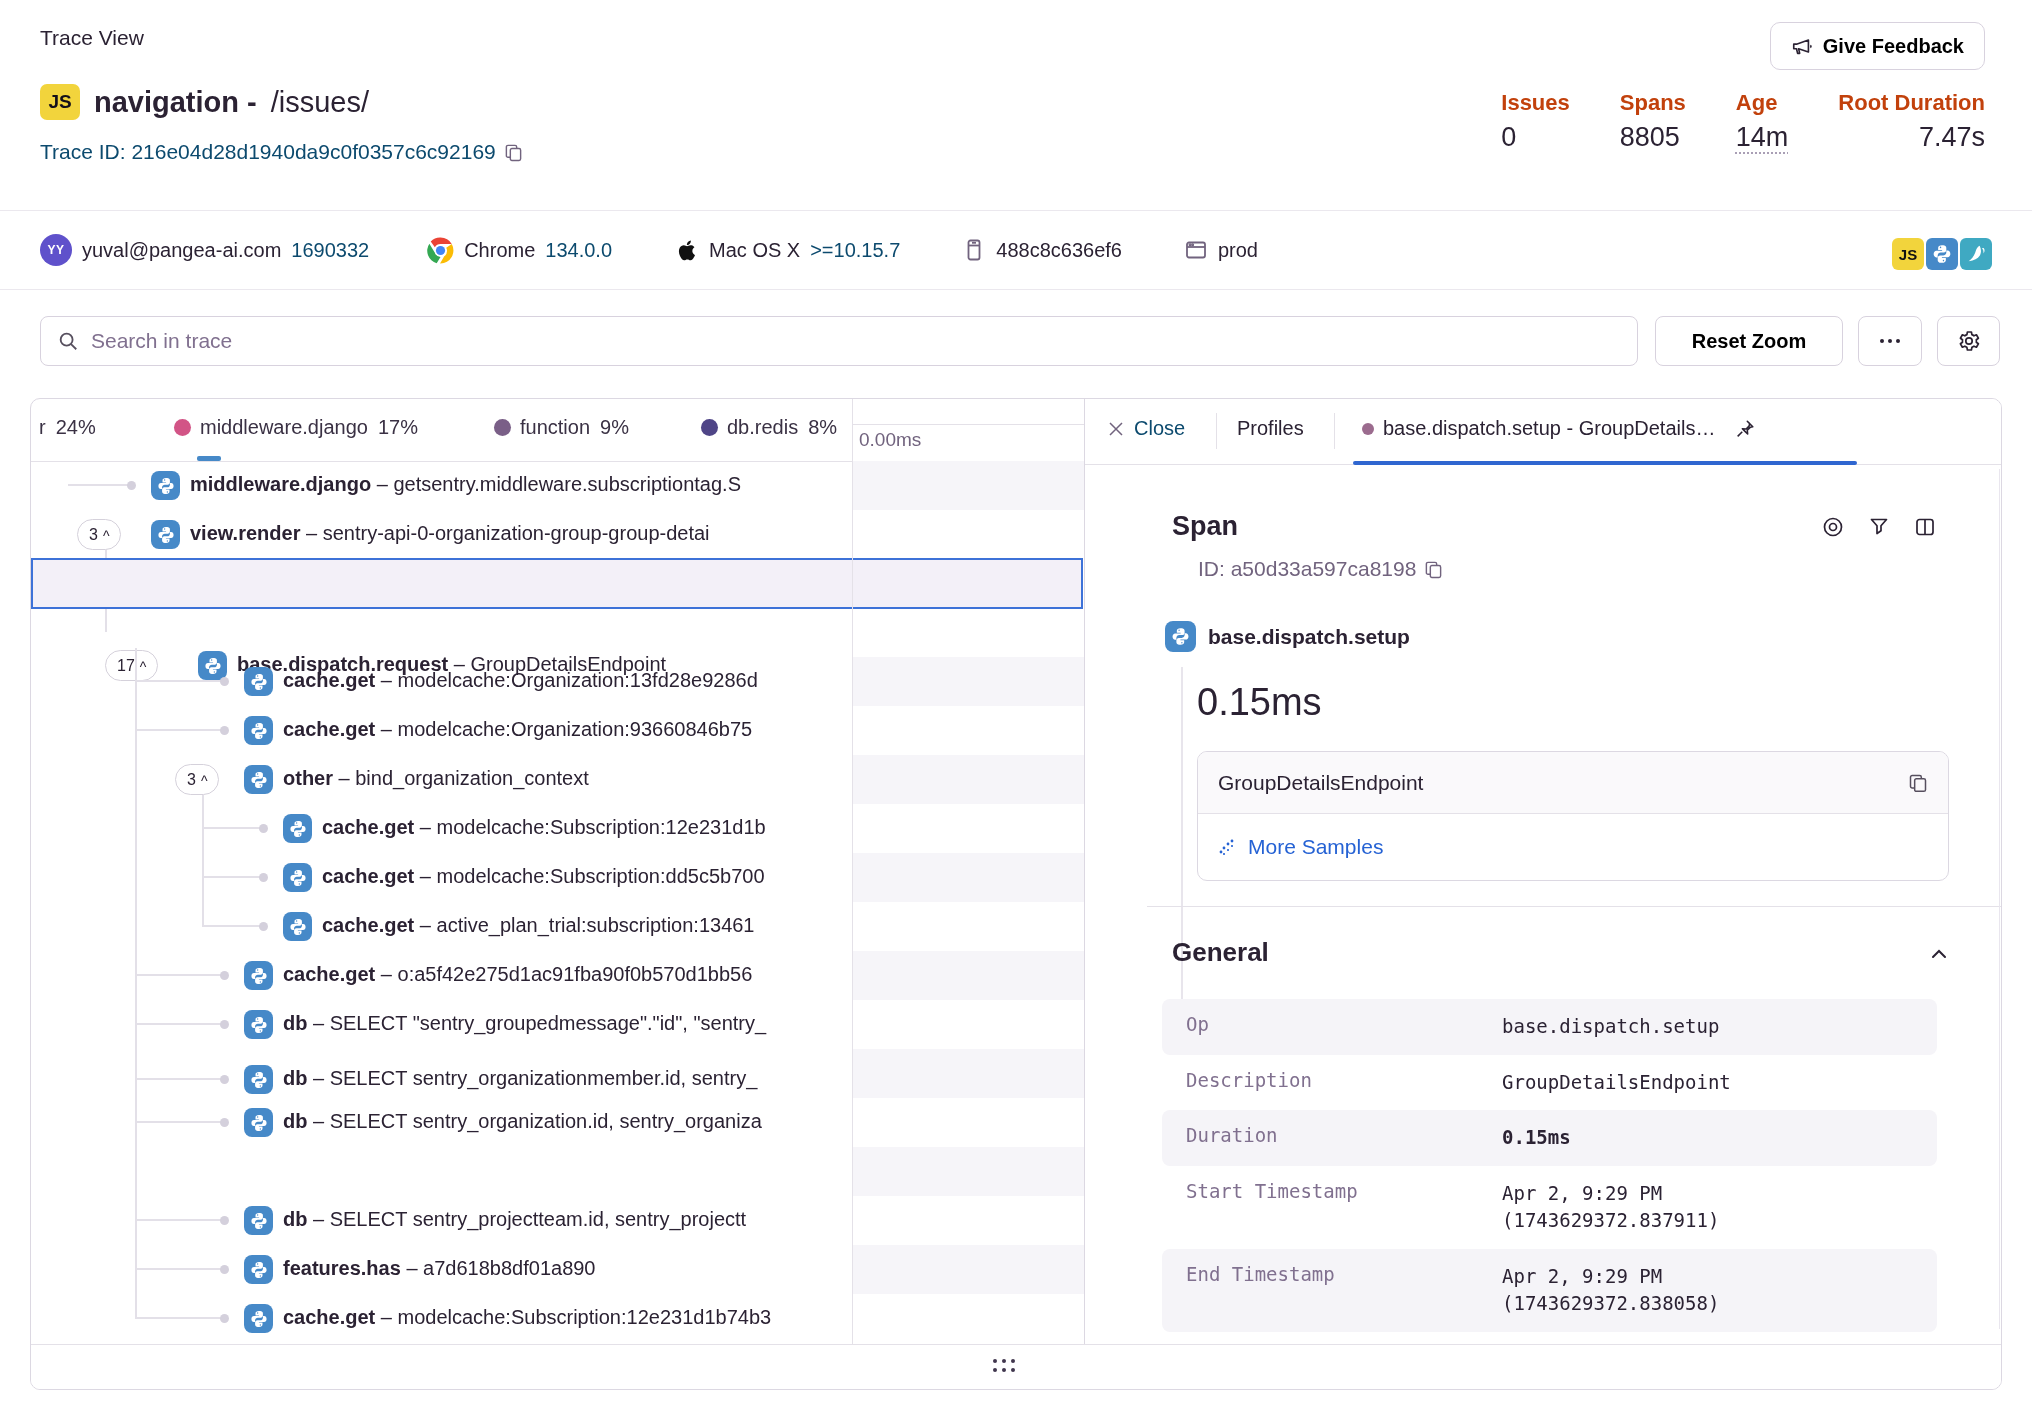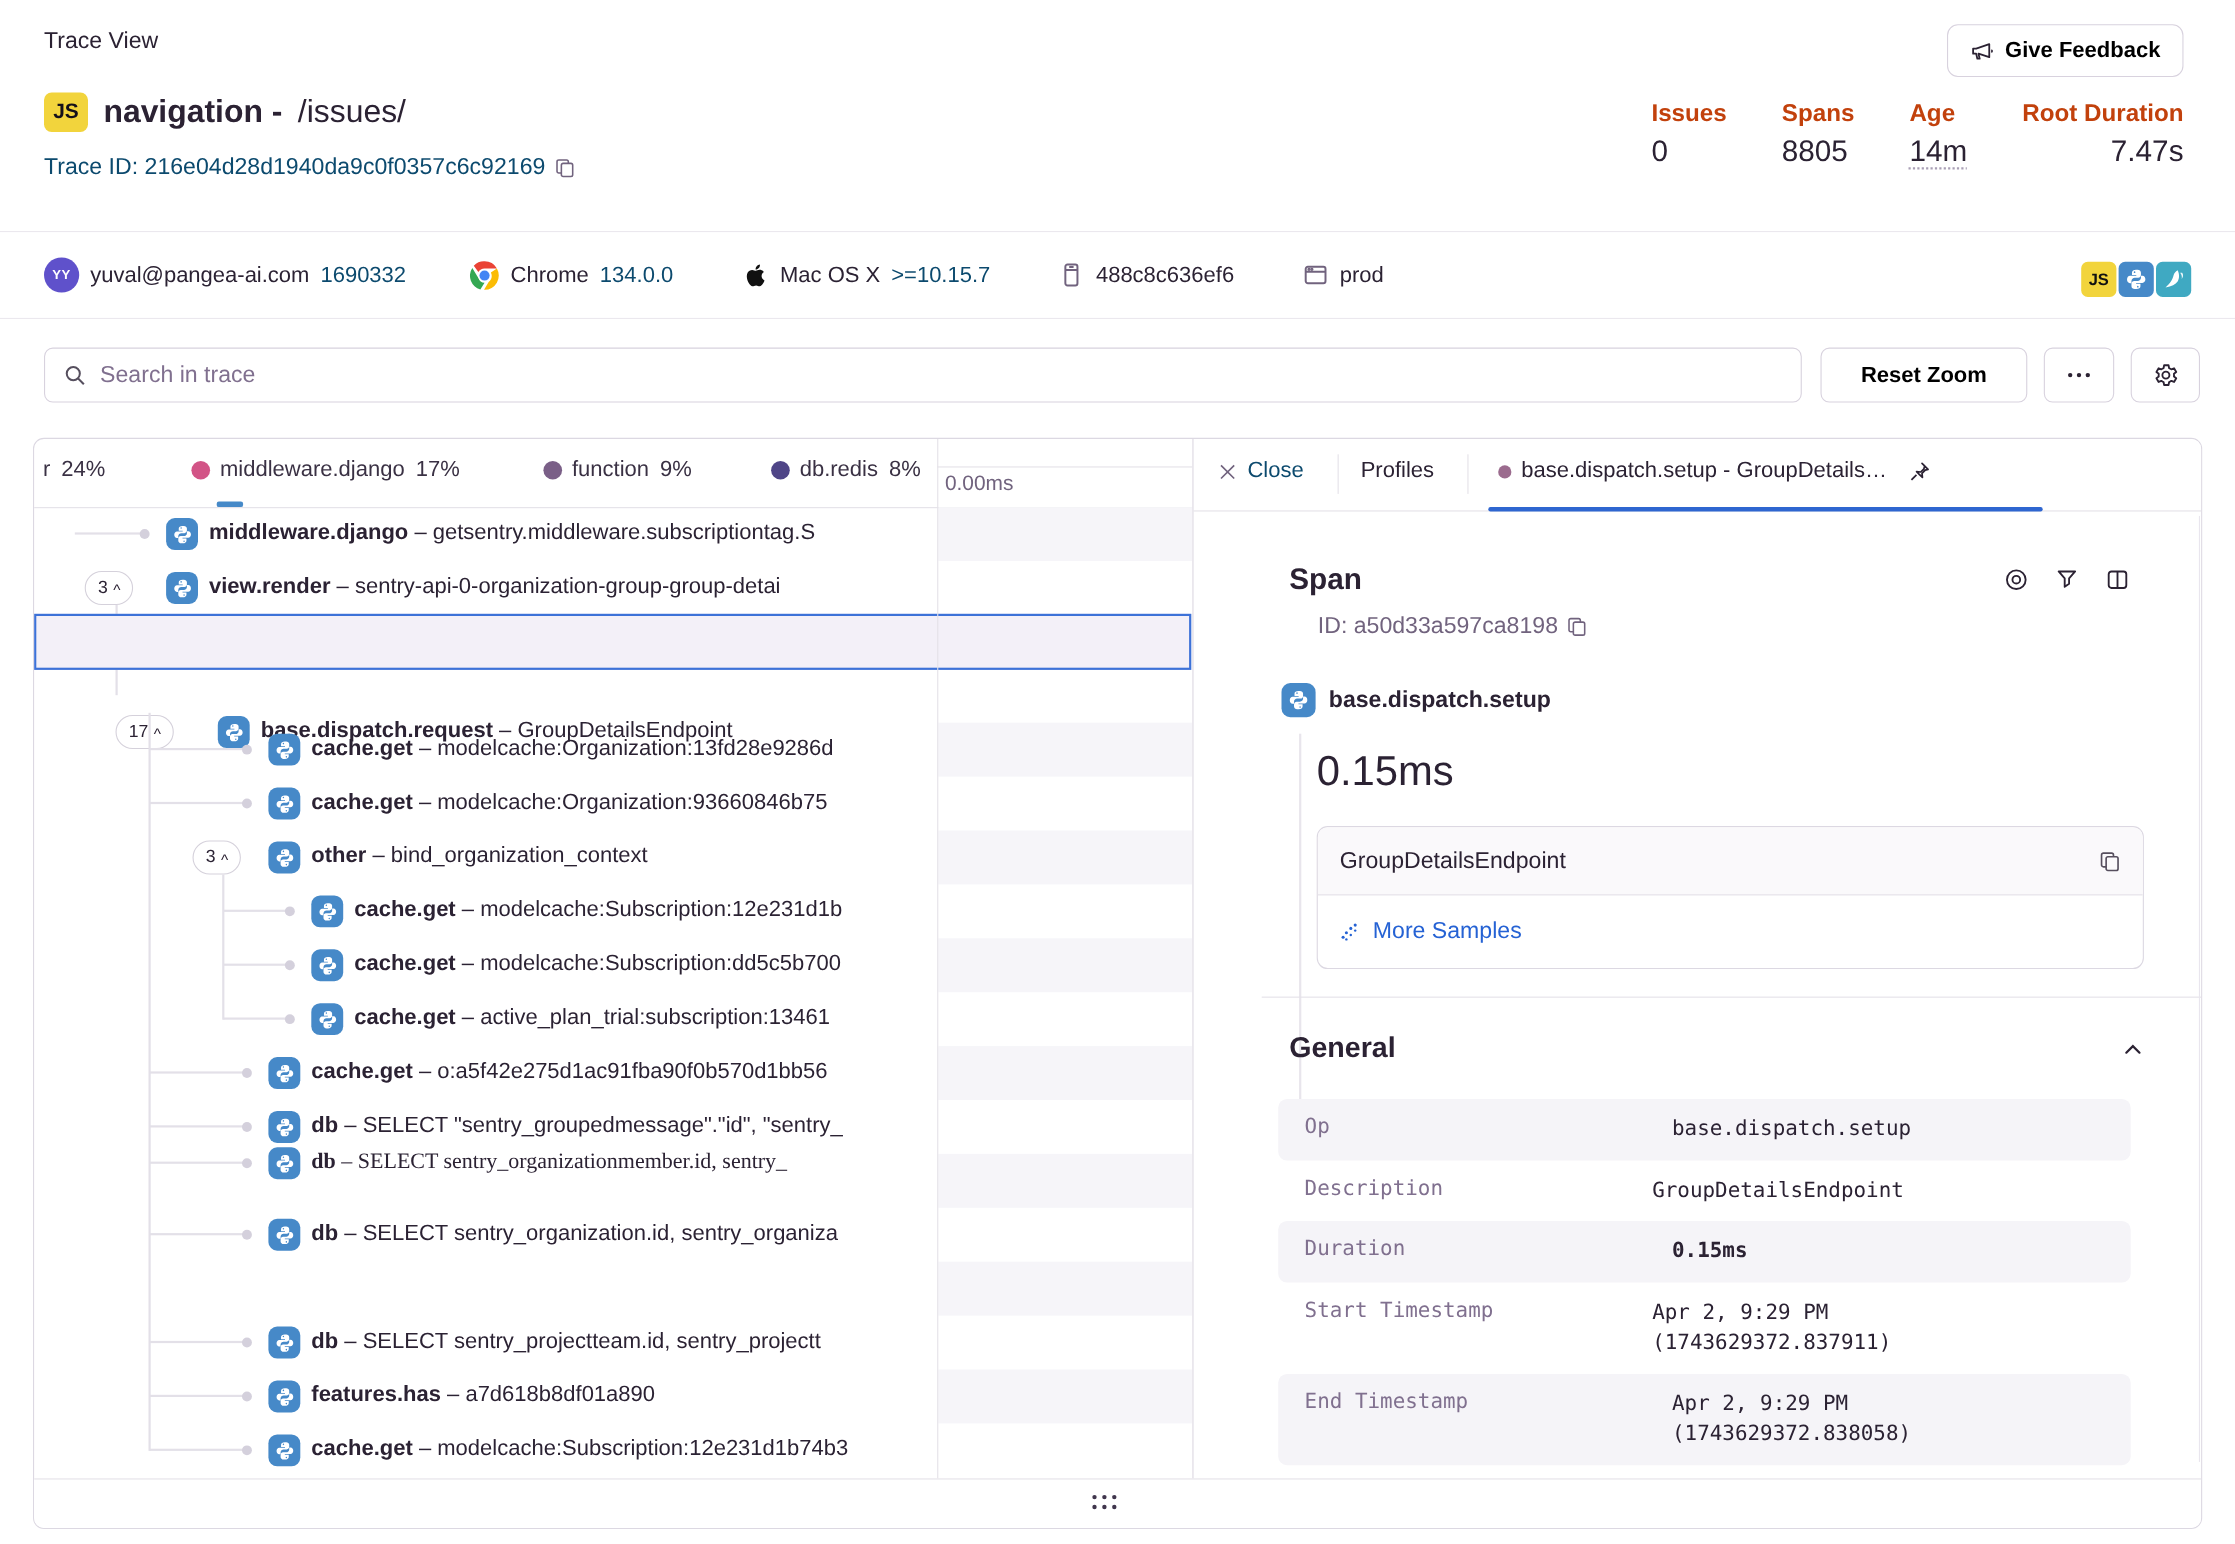--- a/index.html
+++ b/index.html
@@ -106,21 +106,21 @@
   #sample-card { left:112px; top:352px; width:752px; border:1px solid #dcd8e2; border-radius:10px; overflow:hidden; }
   #sample-card .card-head { height:62px; background:#faf9fb; border-bottom:1px solid #e4e1e8;
     display:flex; align-items:center; justify-content:space-between; padding:0 20px; font-size:21px; }
   #sample-card .card-body { height:66px; display:flex; align-items:center; padding:0 20px; }
   #more-samples { display:flex; align-items:center; gap:10px; color:#2562d4; font-size:21px; cursor:pointer; }
   #section-div { left:62px; top:507px; width:860px; height:1px; background:#e4e1e8; }
   #general-title { left:87px; top:538px; font-size:26px; font-weight:bold; }
   #general-collapse { right:52px; top:544px; cursor:pointer; }
   #general-table { left:77px; top:600px; width:775px; font-family:"DejaVu Sans Mono", monospace; font-size:19px; }
   .g-row { display:flex; padding:14px 0 14px 24px; border-radius:8px; }
-  .g-row.gray { background:#f5f4f8;gap:18px; }
+  .g-row.gray { background:#f5f4f8; }
   .g-key { width:316px; color:#80708f; flex:none; }
   .g-val { color:#2b2233; line-height:1.45; }
   .g-val.bold { font-weight:bold; }
   #panel-scroll { right:3px; top:70px; width:1px; height:860px; background:#e9e6ee; }
 </style>
 </head>
 <body>
 
 <div id="page">
 
@@ -418,21 +418,21 @@
           <span class="conn-dot" style="left: 189px; top: 20px;"></span>
           <span class="py-ic" style="left: 213px;">
             <svg width="20" height="20" viewBox="0 0 24 24" fill="#fff">
               <path d="M11.9 2.5c-2.6 0-4.1 1.1-4.1 2.8v2.4h4.3v.8H5.9c-1.7 0-3 1.5-3 3.6s1.2 3.6 2.9 3.6h1.5v-2.1c0-1.8 1.5-3.2 3.3-3.2h3.4c1.5 0 2.7-1.3 2.7-2.8V5.3c0-1.7-1.5-2.8-3.3-2.8h-1.5zm-1.5 1.4c.5 0 .8.4.8.9s-.4.9-.8.9c-.5 0-.8-.4-.8-.9s.3-.9.8-.9z"></path>
               <path d="M12.1 21.5c2.6 0 4.1-1.1 4.1-2.8v-2.4h-4.3v-.8h6.2c1.7 0 3-1.5 3-3.6s-1.2-3.6-2.9-3.6h-1.5v2.1c0 1.8-1.5 3.2-3.3 3.2H10c-1.5 0-2.7 1.3-2.7 2.8v2.3c0 1.7 1.5 2.8 3.3 2.8h1.5zm1.5-1.4c-.5 0-.8-.4-.8-.9s.4-.9.8-.9c.5 0 .8.4.8.9s-.3.9-.8.9z"></path>
             </svg>
           </span>
           <span class="row-label" style="left: 252px;"><b>db</b><span> – </span><span>SELECT "sentry_groupedmessage"."id", "sentry_</span></span>
         </div>
         <div class="wf-stripe" style="top: 650px;"></div>
-        <div class="tree-row" style="top: 634px; font-family: Liberation Serif, serif;">
+        <div class="tree-row" style="top: 656px;">
           <span class="conn-line" style="left: 105px; width: 88px; top: 23px;"></span>
           <span class="conn-dot" style="left: 189px; top: 20px;"></span>
           <span class="py-ic" style="left: 213px;">
             <svg width="20" height="20" viewBox="0 0 24 24" fill="#fff">
               <path d="M11.9 2.5c-2.6 0-4.1 1.1-4.1 2.8v2.4h4.3v.8H5.9c-1.7 0-3 1.5-3 3.6s1.2 3.6 2.9 3.6h1.5v-2.1c0-1.8 1.5-3.2 3.3-3.2h3.4c1.5 0 2.7-1.3 2.7-2.8V5.3c0-1.7-1.5-2.8-3.3-2.8h-1.5zm-1.5 1.4c.5 0 .8.4.8.9s-.4.9-.8.9c-.5 0-.8-.4-.8-.9s.3-.9.8-.9z"></path>
               <path d="M12.1 21.5c2.6 0 4.1-1.1 4.1-2.8v-2.4h-4.3v-.8h6.2c1.7 0 3-1.5 3-3.6s-1.2-3.6-2.9-3.6h-1.5v2.1c0 1.8-1.5 3.2-3.3 3.2H10c-1.5 0-2.7 1.3-2.7 2.8v2.3c0 1.7 1.5 2.8 3.3 2.8h1.5zm1.5-1.4c-.5 0-.8-.4-.8-.9s.4-.9.8-.9c.5 0 .8.4.8.9s-.3.9-.8.9z"></path>
             </svg>
           </span>
           <span class="row-label" style="left: 252px;"><b>db</b><span> – </span><span>SELECT sentry_organizationmember.id, sentry_</span></span>
         </div>

